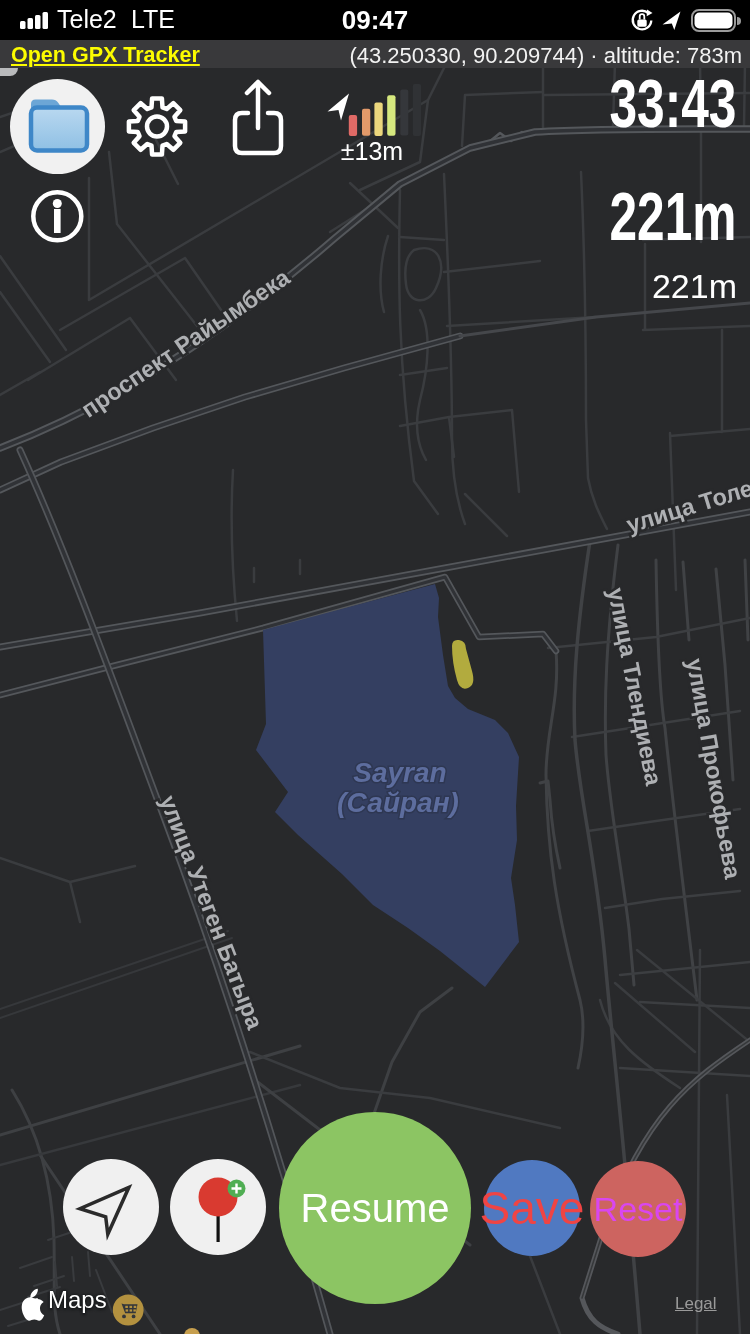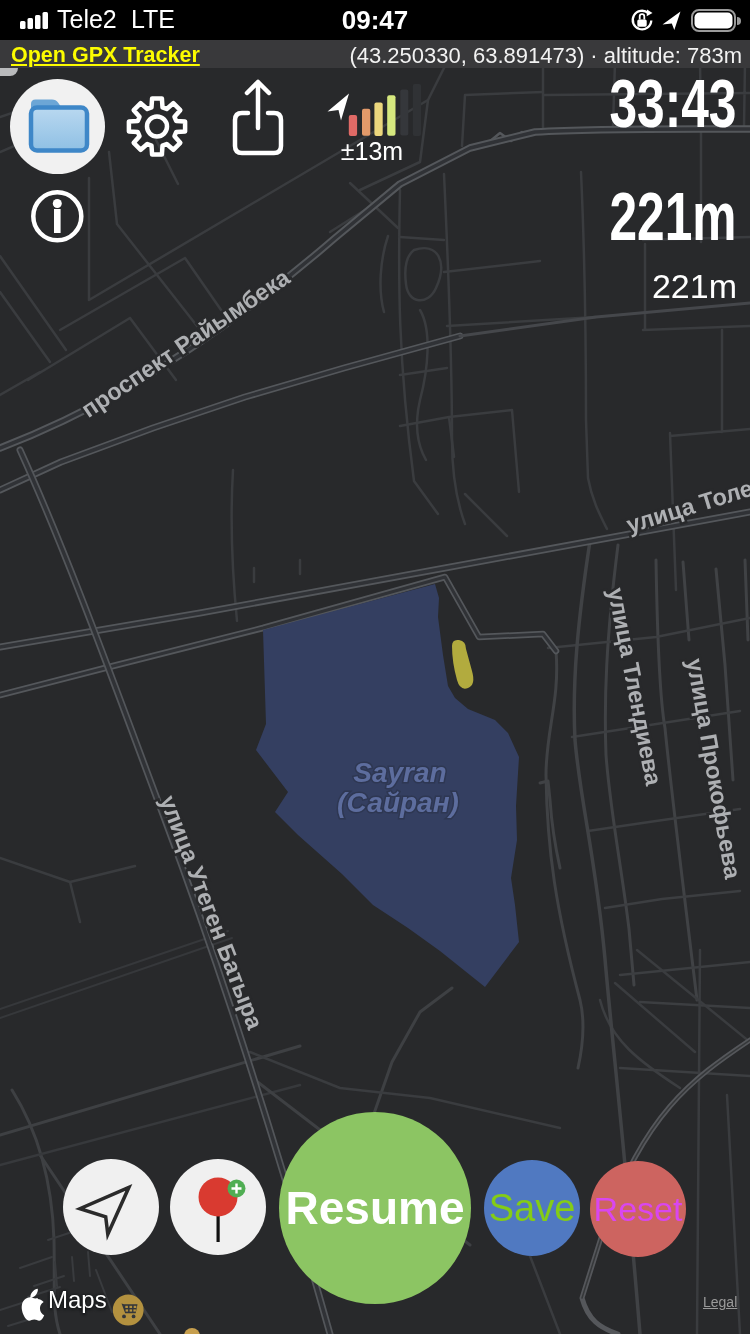--- a/index.html
+++ b/index.html
@@ -151,21 +151,21 @@
 
   <circle cx="192" cy="1336" r="8" fill="#c79f4e"></circle>
 
   <rect x="-12" y="57" width="30" height="19" rx="8" fill="#b9babc"></rect>
 </svg>
 
 <div class="abs" style="left:0;top:40px;width:750px;height:28px;background:#39393b;"></div>
 
 <div class="abs" style="left:11px;top:43px;font-size:21.5px;font-weight:bold;color:#fcfc00;text-decoration:underline;">Open GPX Tracker</div>
 
-<div class="abs" style="right:8px;top:43px;font-size:22px;color:#f2f2f2;">(43.250330, 63.891473) · altitude: 783m</div>
+<div class="abs" style="right:8px;top:43px;font-size:22px;color:#f2f2f2;">(43.250330, 90.209744) · altitude: 783m</div>
 
 <div class="abs" style="left:0;top:0;width:750px;height:40px;background:#000;"></div>
 <svg class="abs" style="left:0;top:0" width="750" height="40" viewBox="0 0 750 40">
 
   <g fill="#fff">
     <rect x="20" y="21" width="5.5" height="8" rx="1.5"></rect>
     <rect x="27.5" y="18" width="5.5" height="11" rx="1.5"></rect>
     <rect x="35" y="15" width="5.5" height="14" rx="1.5"></rect>
     <rect x="42.5" y="12" width="5.5" height="17" rx="1.5"></rect>
   </g>
@@ -256,32 +256,32 @@
 
   <rect x="46.5" y="50" width="3.2" height="33" fill="#111"></rect>
   <circle cx="48" cy="38" r="19.5" fill="#d93a30"></circle>
 
   <circle cx="66.5" cy="29.5" r="9" fill="#50ae53"></circle>
   <path d="M61.5,29.5 h10 M66.5,24.5 v10" stroke="#fff" stroke-width="2.4"></path>
 </svg>
 
 <div class="abs" style="left:279px;top:1112px;width:192px;height:192px;border-radius:50%;background:#8cc563;"></div>
 
-<div class="abs" style="left:279px;top:1112px;width:192px;height:192px;display:flex;align-items:center;justify-content:center;font-size:46px;color:#fff;font-weight:bold;">Resume</div>
+<div class="abs" style="left:279px;top:1112px;width:192px;height:192px;display:flex;align-items:center;justify-content:center;font-size:40px;color:#fff;">Resume</div>
 
 <div class="abs" style="left:484px;top:1160px;width:96px;height:96px;border-radius:50%;background:#5079c1;"></div>
 
-<div class="abs" style="left:484px;top:1160px;width:96px;height:96px;display:flex;align-items:center;justify-content:center;font-size:38px;color:#84cc16;">Save</div>
+<div class="abs" style="left:484px;top:1160px;width:96px;height:96px;display:flex;align-items:center;justify-content:center;font-size:46px;color:#ef4444;">Save</div>
 
 <div class="abs" style="left:590px;top:1161px;width:96px;height:96px;border-radius:50%;background:#cd6460;"></div>
 
 <div class="abs" style="left:590px;top:1161px;width:96px;height:96px;display:flex;align-items:center;justify-content:center;font-size:34px;color:#d946ef;">Reset</div>
 
 <svg class="abs" style="left:20px;top:1280px" width="180" height="46" viewBox="0 0 180 46">
 
   <path d="M14.9,15.1 c1.2,-1.9 3.4,-3.3 5.3,-3.4 c0.3,2.1 -0.6,4.2 -1.7,5.7 c-1.2,1.6 -3.2,2.8 -5.1,2.7 c-0.3,-2 0.6,-4.1 1.5,-5 z M20.1,21.4 c1.7,0 3.9,0.9 5.5,2.7 c-2.8,1.7 -3.5,4.1 -3.4,6.2 c0.1,2.9 1.9,5 3.9,6 c-1,2.5 -2.5,5 -4.5,5.1 c-1.8,0.1 -2.5,-1.1 -4.7,-1.1 c-2.2,0 -3,1.1 -4.7,1.1 c-2.1,0.1 -4.1,-2.7 -5.2,-5.2 c-2.3,-4.9 -2.5,-11 0.8,-14.1 c1.4,-1.4 3.4,-2.4 5.3,-2.4 c1.9,0 3.5,1.2 4.7,1.2 c0.9,0 1.6,-0.5 2.3,-0.5 z" fill="#fff" transform="translate(-4,-4) scale(1.08)"></path>
 </svg>
 
 <div class="abs" style="left:48px;top:1286px;font-size:24px;color:#fff;text-shadow:0 0 3px rgba(20,22,24,0.9),0 0 2px rgba(20,22,24,0.9),0 2px 3px rgba(20,22,24,0.8);">Maps</div>
 
-<div class="abs" style="left:675px;top:1294px;font-size:14px;color:#9a9a9a;text-decoration:underline;margin-left:28px;">Legal</div>
+<div class="abs" style="left:675px;top:1294px;font-size:17px;color:#9a9a9a;text-decoration:underline;">Legal</div>
 
 </div>
 
 </body></html>

